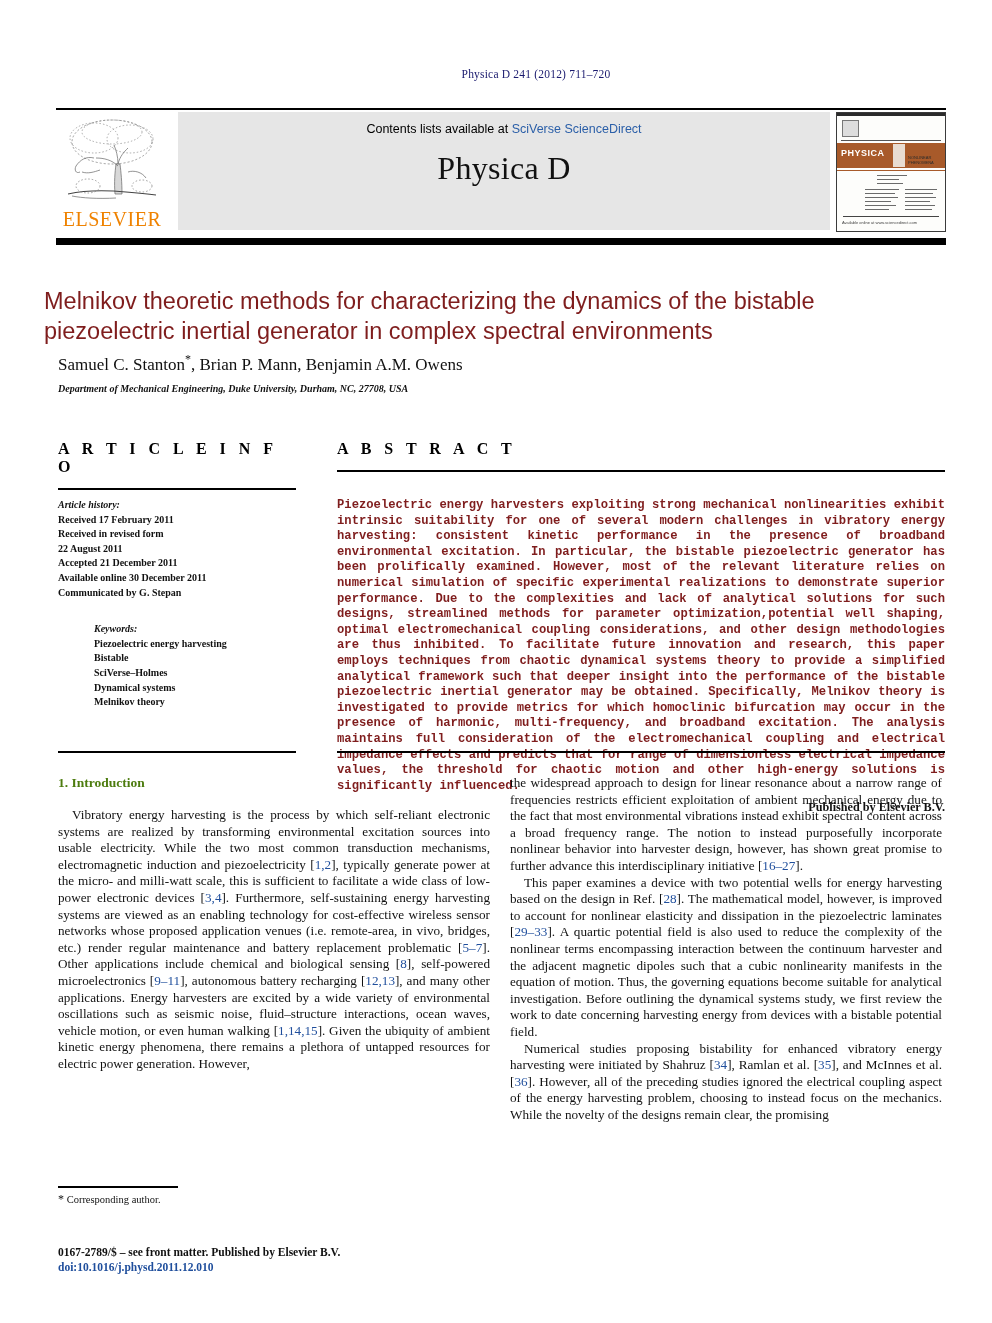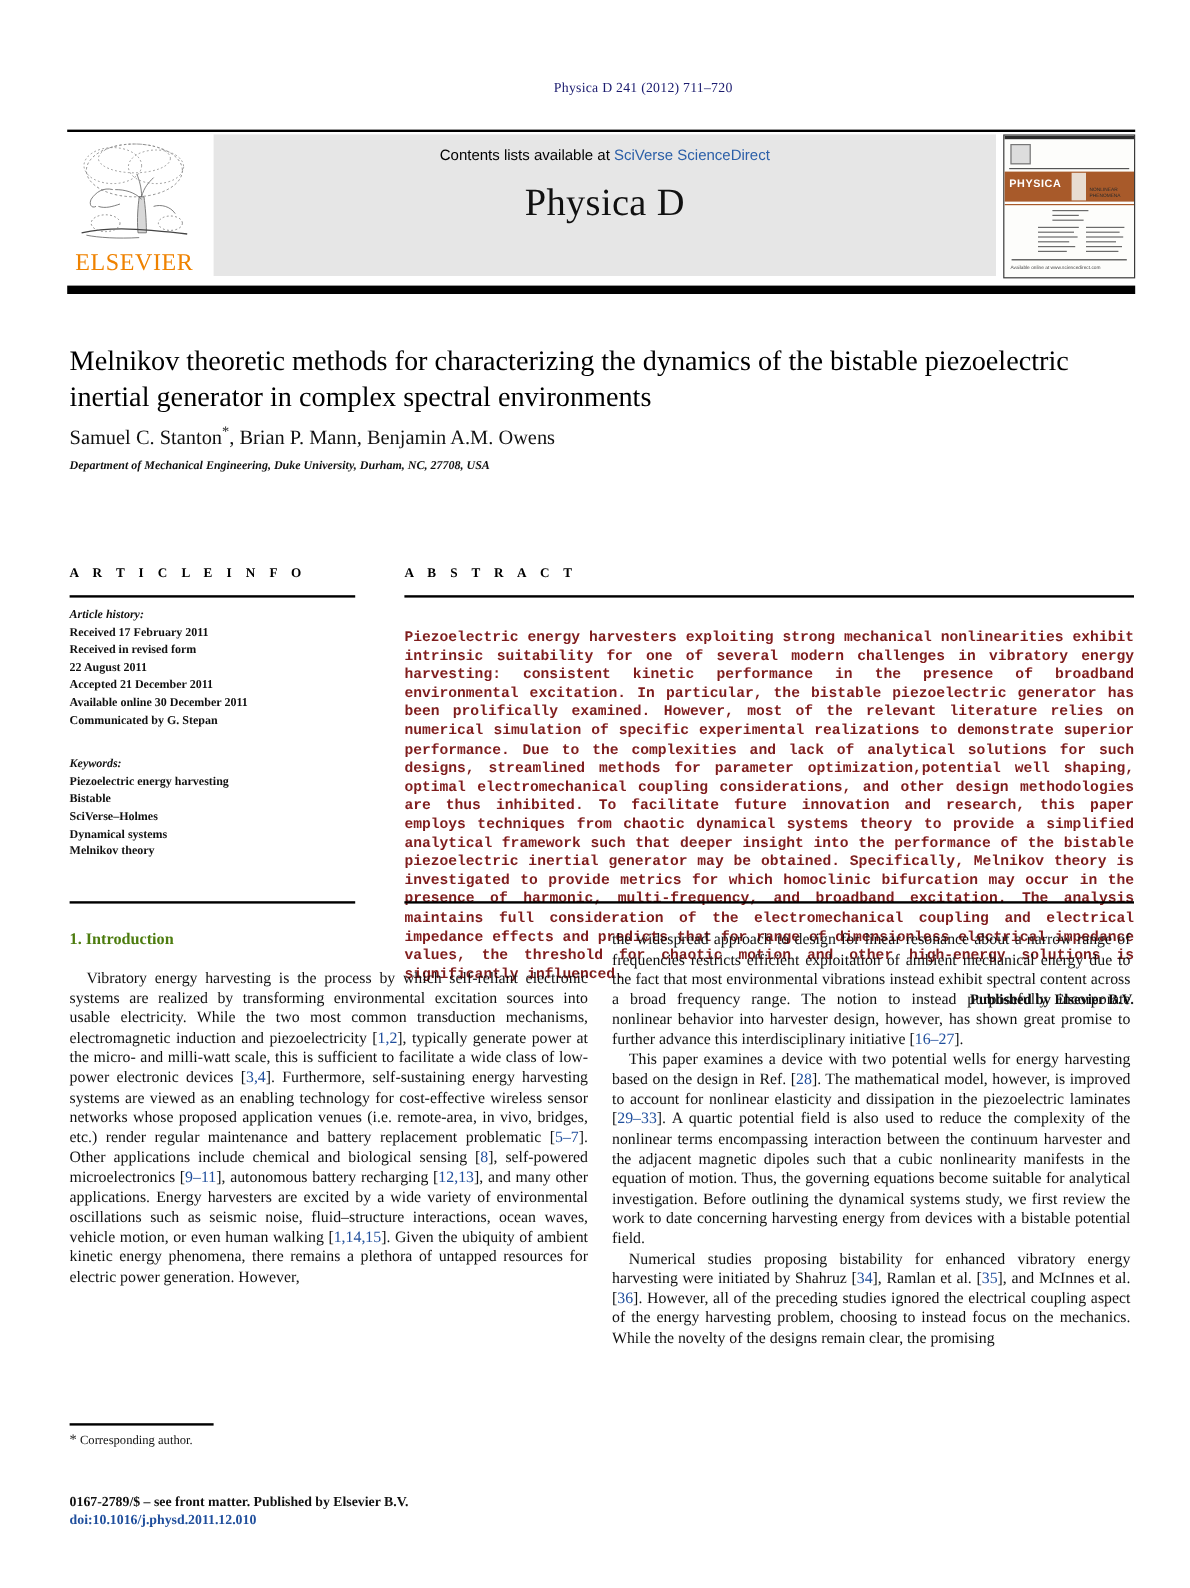--- a/index.html
+++ b/index.html
@@ -169,26 +169,26 @@
     position: absolute;
     left: 56px; top: 238px;
     width: 890px;
     height: 7px;
     background: #000;
   }
 
   
   .title {
     position: absolute;
-    left: 58px; top: 286px;
+    left: 44px; top: 286px;
     width: 860px;
-    font-family: Liberation Serif, serif;
+    font-family: Liberation Sans, sans-serif;
     font-size: 23.5px;
     line-height: 30px;
-    color: #000000;
+    color: #7f1d1d;
   }
   .authors {
     position: absolute;
     left: 58px; top: 352px;
     width: 860px;
     font-family: "Liberation Serif", serif;
     font-size: 17px;
     color: #111;
   }
   .authors sup { font-size: 12px; vertical-align: super; }
@@ -210,43 +210,43 @@
     width: 238px;
   }
   .abs-col {
     position: absolute;
     left: 337px; top: 440px;
     width: 608px;
   }
   .sec-label {
     font-family: "Liberation Serif", serif;
     font-weight: bold;
-    font-size: 11px;
+    font-size: 16px;
     letter-spacing: 4.5px;
     color: #000;
-    margin-top: 32px;
   }
   .rule-thin {
     height: 2px;
     background: #000;
     margin-top: 12px;
   }
   .info-block {
     margin-top: 8px;
     font-family: "Liberation Serif", serif;
     font-size: 10px;
     font-weight: bold;
     line-height: 14.6px;
     color: #111;
   }
   .info-block .ital {
     font-style: italic;
   }
   .keywords-block {
     margin-top: 22px;
+    margin-left: 36px;
   }
   .info-rule-bottom {
     position: absolute;
     left: 58px; top: 751px;
     width: 238px;
     height: 2px;
     background: #000;
   }
   .abs-rule-bottom {
     position: absolute;

